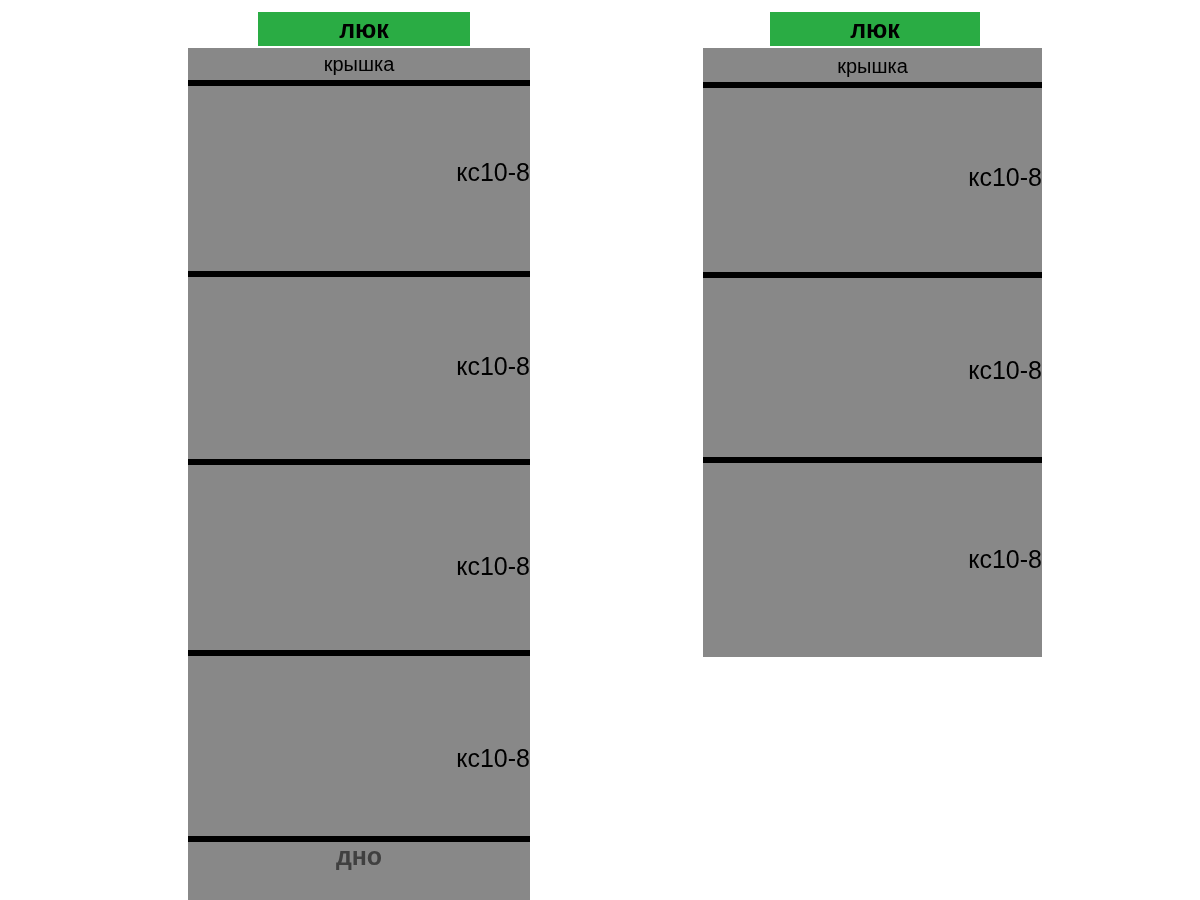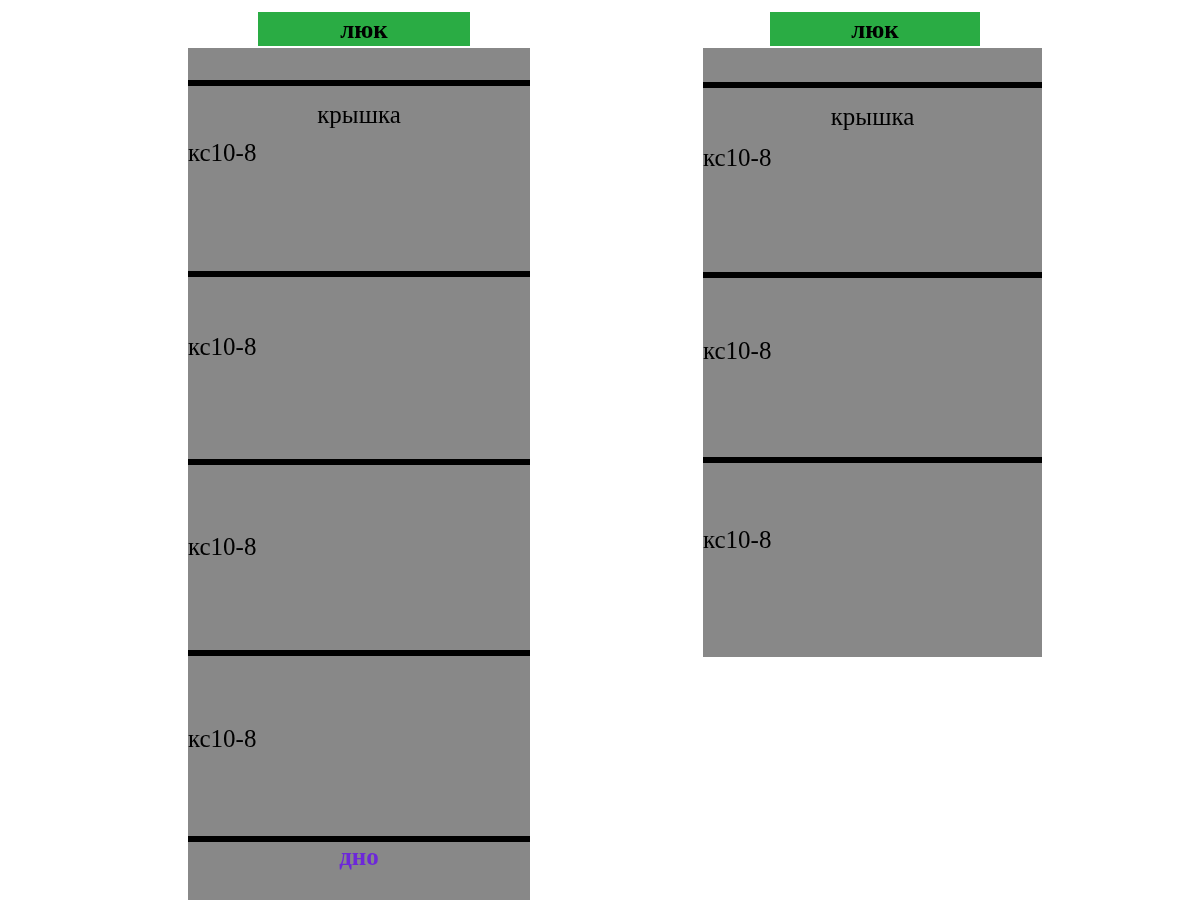--- a/index.html
+++ b/index.html
@@ -11,21 +11,20 @@
     height: 900px;
     background: #ffffff;
     font-family: "Liberation Sans", sans-serif;
     overflow: hidden;
   }
   #stage {
     position: relative;
     width: 1200px;
     height: 900px;
     background: #ffffff;
-    font-family: Liberation Serif, serif;
   }
 
   
   .tank {
     position: absolute;
     background: #888888;
     box-sizing: border-box;
   }
 
   
@@ -34,37 +33,37 @@
     background: #000000;
     height: 6px;
   }
 
   
   .ring-label {
     position: absolute;
     color: #000000;
     font-size: 25px;
     font-weight: 400;
-    text-align: left;
+    text-align: right;
     line-height: 1;
     white-space: nowrap;
+    margin-top: 20px;
   }
   .cap-label {
     position: absolute;
     color: #000000;
-    font-size: 25px;
+    font-size: 20px;
     font-weight: 400;
     text-align: center;
     line-height: 1;
     white-space: nowrap;
-    margin-top: 48px;
   }
   .bottom-label {
     position: absolute;
-    color: #6d28d9;
+    color: #404040;
     font-size: 25px;
     font-weight: 700;
     text-align: center;
     line-height: 1;
     white-space: nowrap;
   }
 
   
   .plate {
     position: absolute;

